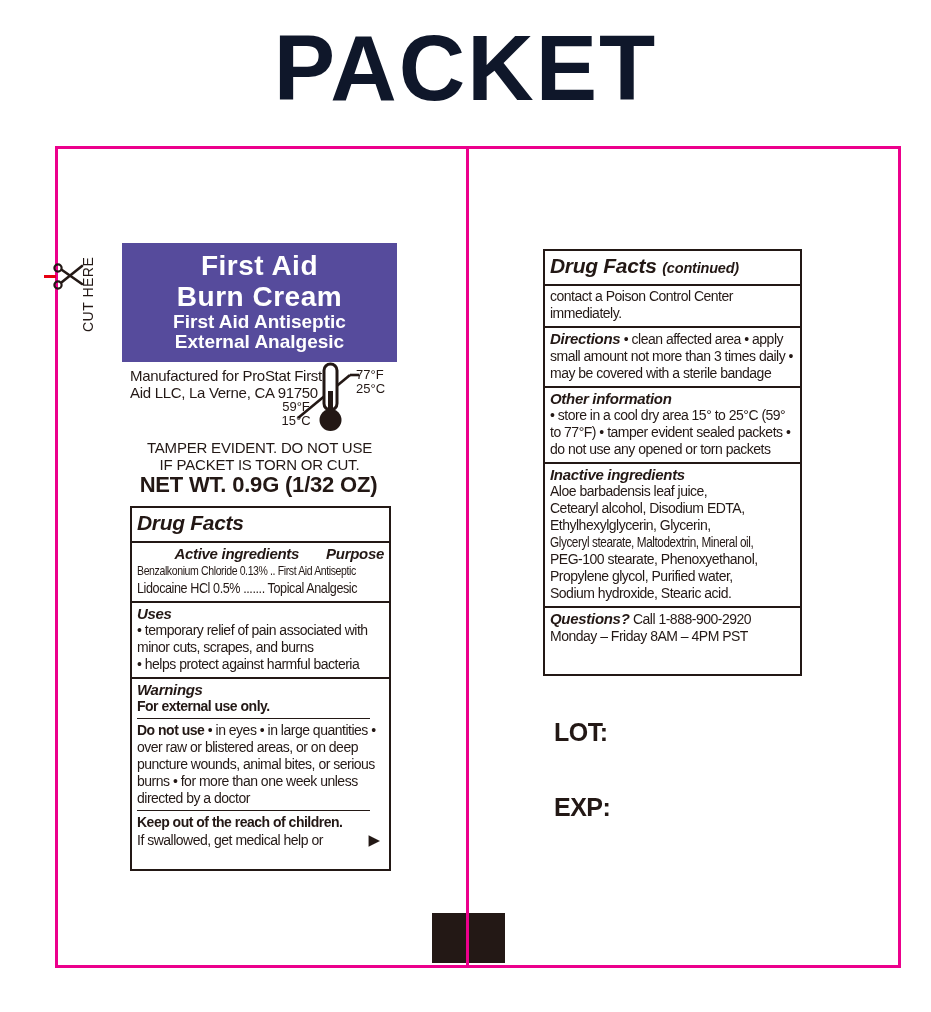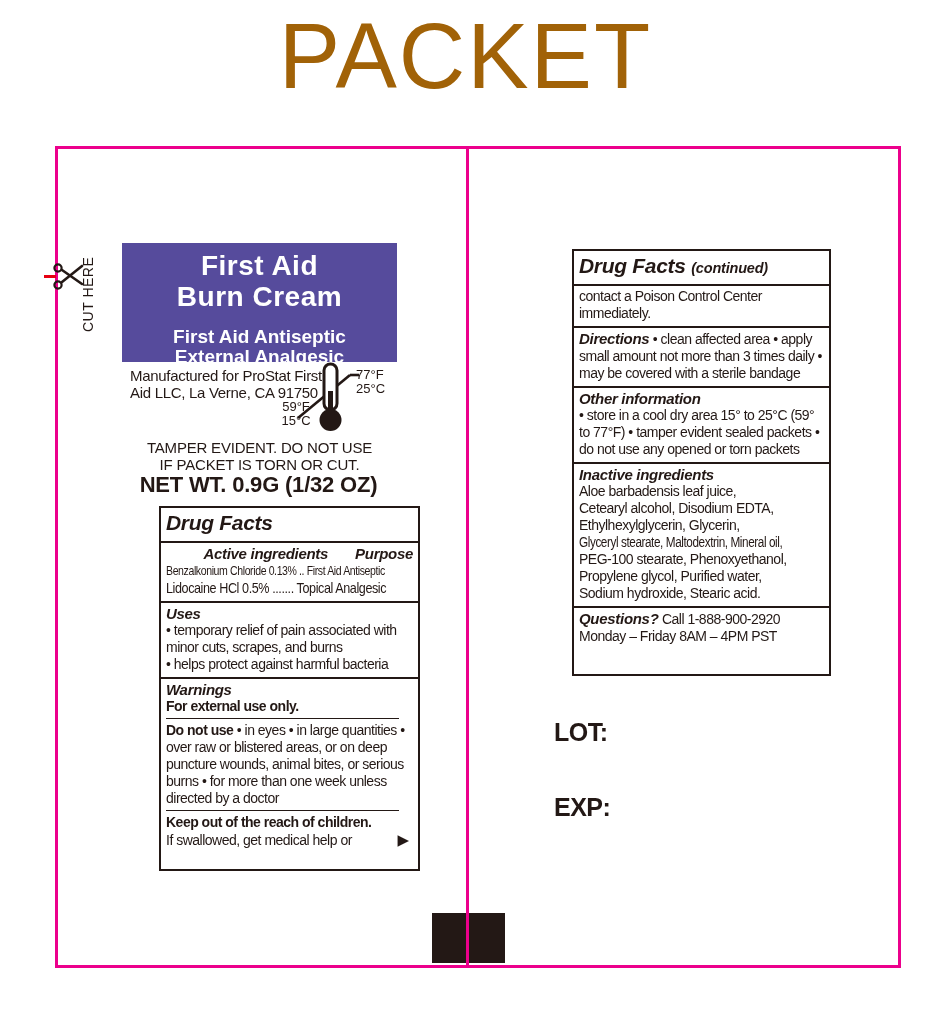--- a/index.html
+++ b/index.html
@@ -3,22 +3,22 @@
 <meta charset="utf-8">
 <style>
   html,body { margin:0; padding:0; background:#ffffff; }
   #canvas {
     position:relative; width:931px; height:1012px; background:#ffffff;
     font-family:"Liberation Sans", sans-serif; color:#231815; overflow:hidden;
   }
 
   
   .packet-title {
-    position:absolute; left:0; top:4px; width:100%;
-    text-align:center; font-size:92px; font-weight:400; letter-spacing:2px; color:#a16207;
+    position:absolute; left:0; top:16px; width:100%;
+    text-align:center; font-size:92px; font-weight:700; letter-spacing:2px; color:#0f172a;
   }
 
   
   .outer-box {
     position:absolute; left:55px; top:146px; width:846px; height:822px;
     border:3px solid #EC008C; box-sizing:border-box; background:transparent;
   }
   .center-line {
     position:absolute; left:466px; top:146px; width:3px; height:822px;
     background:#EC008C; z-index:5;
@@ -33,42 +33,42 @@
   .scissors-wrap { position:absolute; left:52px; top:262px; width:32px; height:30px; }
   .red-dash { position:absolute; left:44px; top:275px; width:12px; height:3px; background:#E60012; }
 
   
   .brand-box {
     position:absolute; left:122px; top:243px; width:275px; height:119px;
     background:#564B9C; color:#ffffff; text-align:center; box-sizing:border-box; padding-top:7px;
   }
   .brand-main { font-size:28px; font-weight:bold; line-height:31px; letter-spacing:.5px; }
   .brand-sub  { font-size:19px; font-weight:bold; line-height:20px; }
-  .brand-sub.first { margin-top:15px; }
+  .brand-sub.first { margin-top:0; }
 
   
   .mfr { position:absolute; left:130px; top:367px; font-size:15px; line-height:17px; letter-spacing:-0.3px; }
   .thermo { position:absolute; left:296px; top:361px; width:64px; height:74px; }
   .temp-high { position:absolute; left:356px; top:368px; font-size:13px; line-height:14px; }
   .temp-low  { position:absolute; left:278px; top:400px; width:36px; font-size:13px; line-height:14px; text-align:center; }
 
   
   .tamper {
     position:absolute; left:122px; top:439px; width:275px;
     text-align:center; font-size:15px; line-height:17px; letter-spacing:-0.2px;
   }
   .net-wt {
     position:absolute; left:116px; top:472px; width:285px;
     text-align:center; font-size:22px; font-weight:bold; letter-spacing:-0.2px;
   }
 
   
   .df-box {
     position:absolute; border:2px solid #231815; box-sizing:border-box;
-    background:#ffffff; overflow:hidden;margin-left:29px;
+    background:#ffffff; overflow:hidden;
   }
   .df-left  { left:130px; top:506px; width:261px; height:365px; }
   .df-right { left:543px; top:249px; width:259px; height:427px; }
 
   .df-sec { padding:2px 5px 4px 5px; border-top:2px solid #231815; }
   .df-sec:first-child { border-top:none; }
   .df-title { font-size:21px; font-weight:bold; font-style:italic; letter-spacing:-0.3px; padding-top:1px; padding-bottom:2px; }
   .df-title .cont { font-size:14.5px; letter-spacing:-0.2px; }
   .df-h { font-size:15px; font-weight:bold; font-style:italic; letter-spacing:-0.3px; }
   .df-body { font-size:14px; line-height:17px; letter-spacing:-0.5px; }

